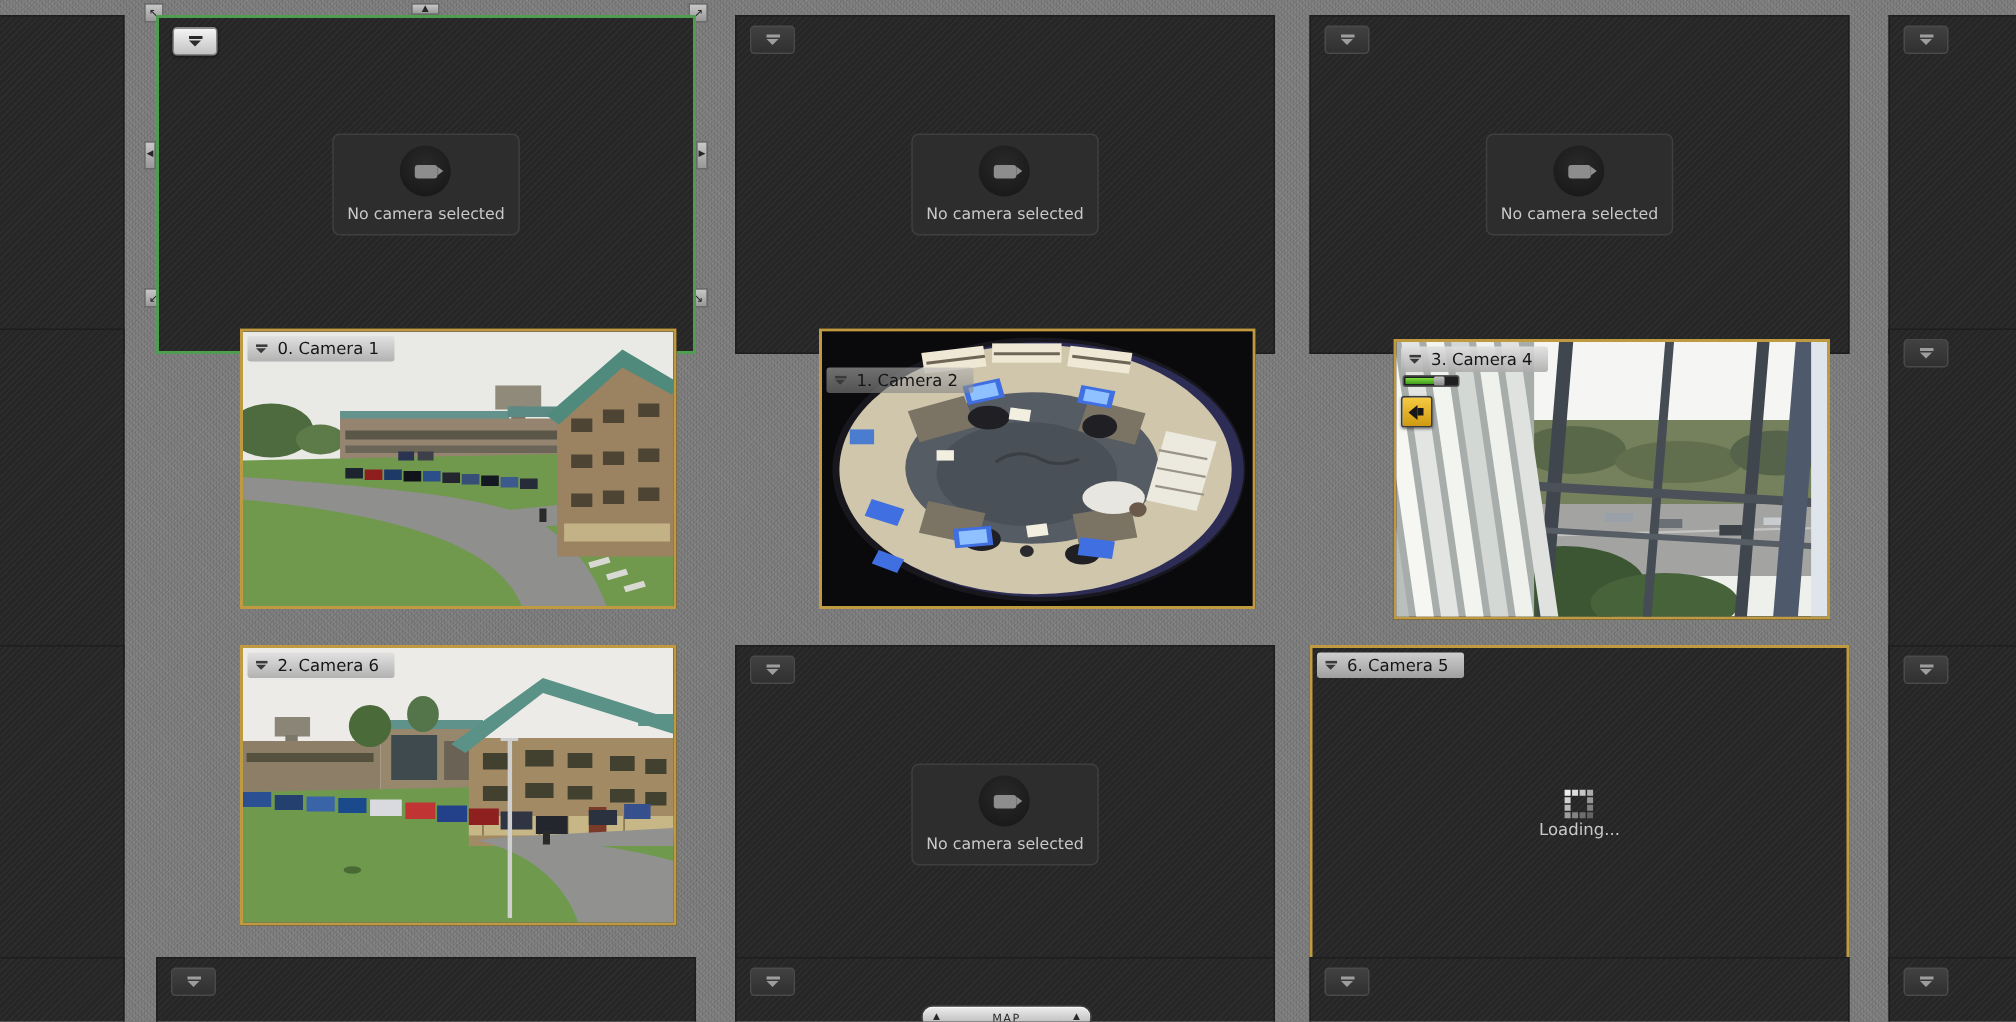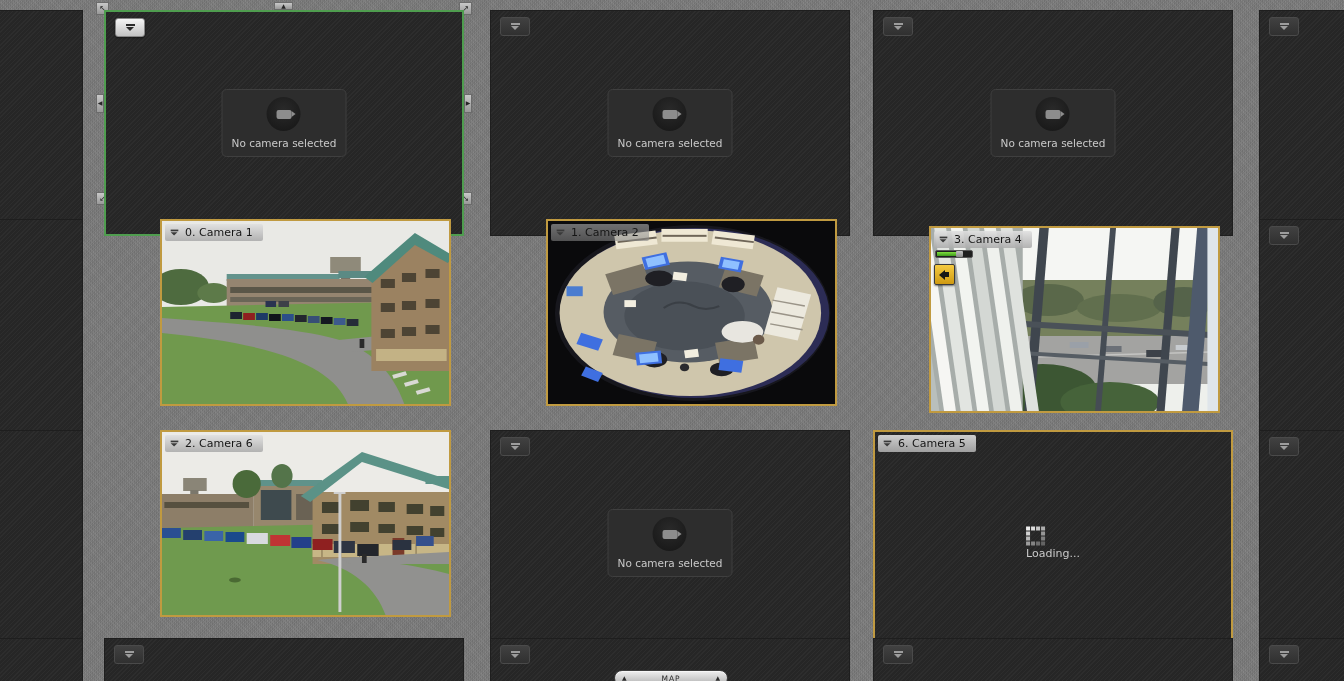--- a/index.html
+++ b/index.html
@@ -46,21 +46,21 @@
   .vframe{position:absolute;width:291px;height:187px;box-sizing:border-box;
     border:2px solid #c09a40;background:#000;}
   .vframe svg{display:block;width:100%;height:100%;}
   .title-chip{position:absolute;top:3px;left:3px;height:17px;display:flex;align-items:center;gap:6px;
     padding:0 10px 0 5px;background:linear-gradient(rgba(224,224,224,.9),rgba(172,172,172,.9));
     border-radius:2px;font-size:11px;color:#151515;white-space:nowrap;}
   .title-chip .dd-icon{color:#3a3a3a;transform:scale(.85);}
   
   .tile.loading{border:2px solid #c09a40;}
   .load-center{position:absolute;left:50%;top:50%;transform:translate(-50%,-50%);
-    display:flex;flex-direction:column;}
+    display:flex;flex-direction:column;align-items:center;}
   .spinner{width:20px;height:20px;position:relative;}
   .sp-sq{position:absolute;left:0;top:0;width:4px;height:4px;background:#ededed;
     box-shadow:5px 0 #dcdcdc,10px 0 #c6c6c6,15px 0 #adadad,
       15px 5px #979797,15px 10px #7f7f7f,15px 15px #646464,
       10px 15px #6e6e6e,5px 15px #848484,0 15px #9d9d9d,
       0 10px #bababa,0 5px #d2d2d2;}
   .load-text{font-size:11px;color:#c9c9c9;}
   
   .handle{position:absolute;background:linear-gradient(#c8c8c8,#989898);border:1px solid #6b6b6b;
     box-sizing:border-box;display:flex;align-items:center;justify-content:center;color:#262626;cursor:pointer;}
@@ -273,21 +273,21 @@
     <g stroke="#9a9488" stroke-width="1.5">
       <line x1="194" y1="80" x2="222" y2="86"></line>
         <line x1="193" y1="92" x2="221" y2="98"></line>
         <line x1="192" y1="104" x2="220" y2="110"></line>
     </g>
     <ellipse cx="168" cy="112" rx="18" ry="11" fill="#e8e6e0"></ellipse>
     <circle cx="182" cy="120" r="5" fill="#6b5a4a"></circle>
     <path d="M100,88 q12,-10 26,-2 q10,6 22,0" stroke="#3a3f45" stroke-width="2" fill="none"></path>
     <circle cx="118" cy="148" r="4" fill="#2a2a2e"></circle>
   </svg>
-  <div class="title-chip" style="background:linear-gradient(rgba(180,180,180,.6),rgba(130,130,130,.6));">
+  <div class="title-chip" style="background:linear-gradient(rgba(180,180,180,.6),rgba(130,130,130,.6));margin-top:21px;">
     <span class="dd-icon"></span>
     <span>1. Camera 2</span>
   </div>
 </div>
 
 <div class="vframe" style="left:929px;top:226px">
   <svg viewBox="0 0 244 183" preserveAspectRatio="none">
     <rect width="244" height="183" fill="#eef0ec"></rect>
     <rect x="55" y="0" width="182" height="70" fill="#f5f6f3"></rect>
     <rect x="55" y="52" width="182" height="58" fill="#75805c"></rect>

